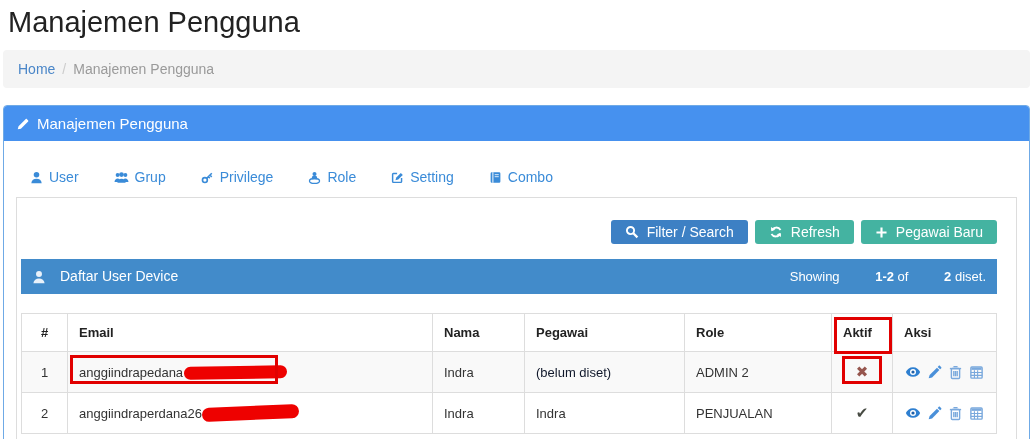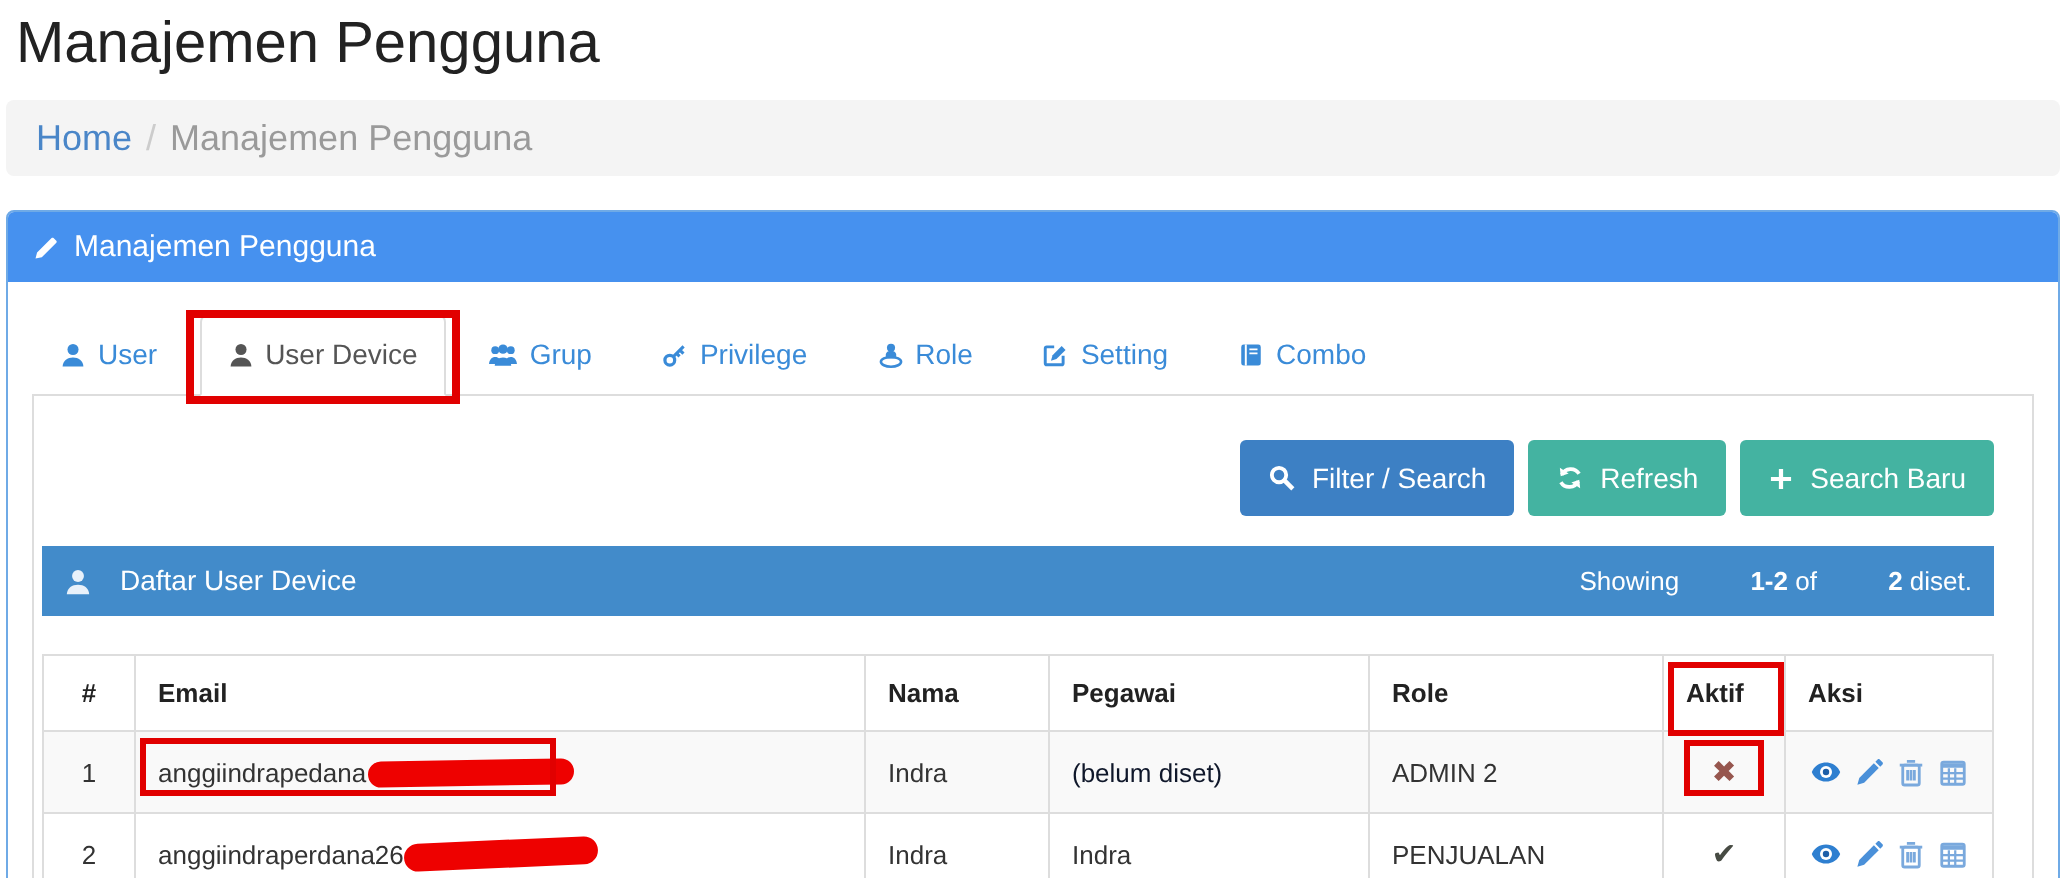--- a/index.html
+++ b/index.html
@@ -11,21 +11,21 @@
     padding:3px 3px 0 3px;
   }
   
   .page-title {
     font-size:29px; font-weight:500; color:#222;
     line-height:34px; margin:2px 0 11px 5px;
   }
   
   .breadcrumb {
     background:#f4f4f4; border-radius:4px;
-    padding:11px 15px; font-size:18px; line-height:16px;
+    padding:11px 15px; font-size:14px; line-height:16px;
     margin-bottom:17px;
   }
   .breadcrumb a { color:#4a86c8; text-decoration:none; cursor:pointer; }
   .breadcrumb .sep { color:#ccc; margin:0 7px; }
   .breadcrumb .current { color:#9a9a9a; }
   
   .panel { border:1px solid #6faae6; border-radius:4px; }
   .panel-heading {
     background:#4691ef; color:#fff; padding:8px 12px;
     font-size:15px; line-height:19px; border-radius:3px 3px 0 0;
@@ -43,21 +43,21 @@
   }
   .tab.active { color:#555; background:#fff; border-color:#ddd #ddd #fff #ddd; }
   .tab svg { flex:0 0 auto; }
   .red-frame { position:absolute; border:4px solid #e10000; pointer-events:none; z-index:5; }
   .frame-tab { top:-3px; left:-8px; right:-8px; bottom:-5px; }
   
   .tab-content { border:1px solid #ddd; border-top:none; padding:22px 19px 30px 4px; }
   
   .toolbar { display:flex; justify-content:flex-end; gap:7px; margin-bottom:15px; }
   .btn {
-    height:38px; padding:0 14px; border:none; border-radius:3px;
+    height:24px; padding:0 14px; border:none; border-radius:3px;
     color:#fff; font-size:14px; font-family:inherit;
     display:flex; align-items:center; gap:8px; cursor:pointer;
   }
   .btn-blue { background:#3d80c4; }
   .btn-teal { background:#44b3a1; }
   
   .grid-header {
     background:#428bca; color:#fff; padding:8px 11px;
     display:flex; justify-content:space-between; align-items:center;
     font-size:14px; line-height:19px;
@@ -114,30 +114,20 @@
 
     <div class="nav-tabs">
       <div class="tab">
         <span style="display:inline-flex;">
           <svg width="13" height="13" viewBox="0 0 16 16" fill="currentColor">
               <circle cx="8" cy="4.6" r="3.4"></circle>
               <path d="M1.6 15c.3-3.6 3-5.4 6.4-5.4s6.1 1.8 6.4 5.4z"></path>
             </svg>
         </span>
         <span>User</span>
-      </div>
-      <div class="tab active">
-        <div class="red-frame frame-tab"></div>
-        <span style="display:inline-flex;">
-          <svg width="13" height="13" viewBox="0 0 16 16" fill="currentColor">
-              <circle cx="8" cy="4.6" r="3.4"></circle>
-              <path d="M1.6 15c.3-3.6 3-5.4 6.4-5.4s6.1 1.8 6.4 5.4z"></path>
-            </svg>
-        </span>
-        <span>User Device</span>
       </div>
       <div class="tab">
         <span style="display:inline-flex;">
           <svg width="15" height="13" viewBox="0 0 18 16" fill="currentColor">
               <circle cx="4.2" cy="5" r="2.4"></circle>
               <circle cx="13.8" cy="5" r="2.4"></circle>
               <path d="M.4 13.6c.2-2.8 1.8-4.4 3.8-4.4 1 0 1.9.4 2.6 1.1-.9 1-1.4 2.1-1.6 3.3z"></path>
               <path d="M17.6 13.6c-.2-2.8-1.8-4.4-3.8-4.4-1 0-1.9.4-2.6 1.1.9 1 1.4 2.1 1.6 3.3z"></path>
               <circle cx="9" cy="4.4" r="2.9"></circle>
               <path d="M3.9 14.6c.3-3.1 2.2-5 5.1-5s4.8 1.9 5.1 5z"></path>
@@ -207,21 +197,21 @@
               </svg>
           </span>
           <span>Refresh</span>
         </button>
         <button class="btn btn-teal">
           <span style="display:inline-flex;">
             <svg width="13" height="13" viewBox="0 0 16 16">
                 <path d="M6.7 1.8h2.6v4.9h4.9v2.6H9.3v4.9H6.7V9.3H1.8V6.7h4.9z" fill="#fff"></path>
               </svg>
           </span>
-          <span>Search Baru</span>
+          <span>Pegawai Baru</span>
         </button>
       </div>
 
       <div class="grid-panel">
         <div class="grid-header">
           <div class="grid-title">
             <span style="display:inline-flex;">
               <svg width="14" height="14" viewBox="0 0 16 16" fill="#e8f1fa">
                   <circle cx="8" cy="4.6" r="3.4"></circle>
                   <path d="M1.6 15c.3-3.6 3-5.4 6.4-5.4s6.1 1.8 6.4 5.4z"></path>

